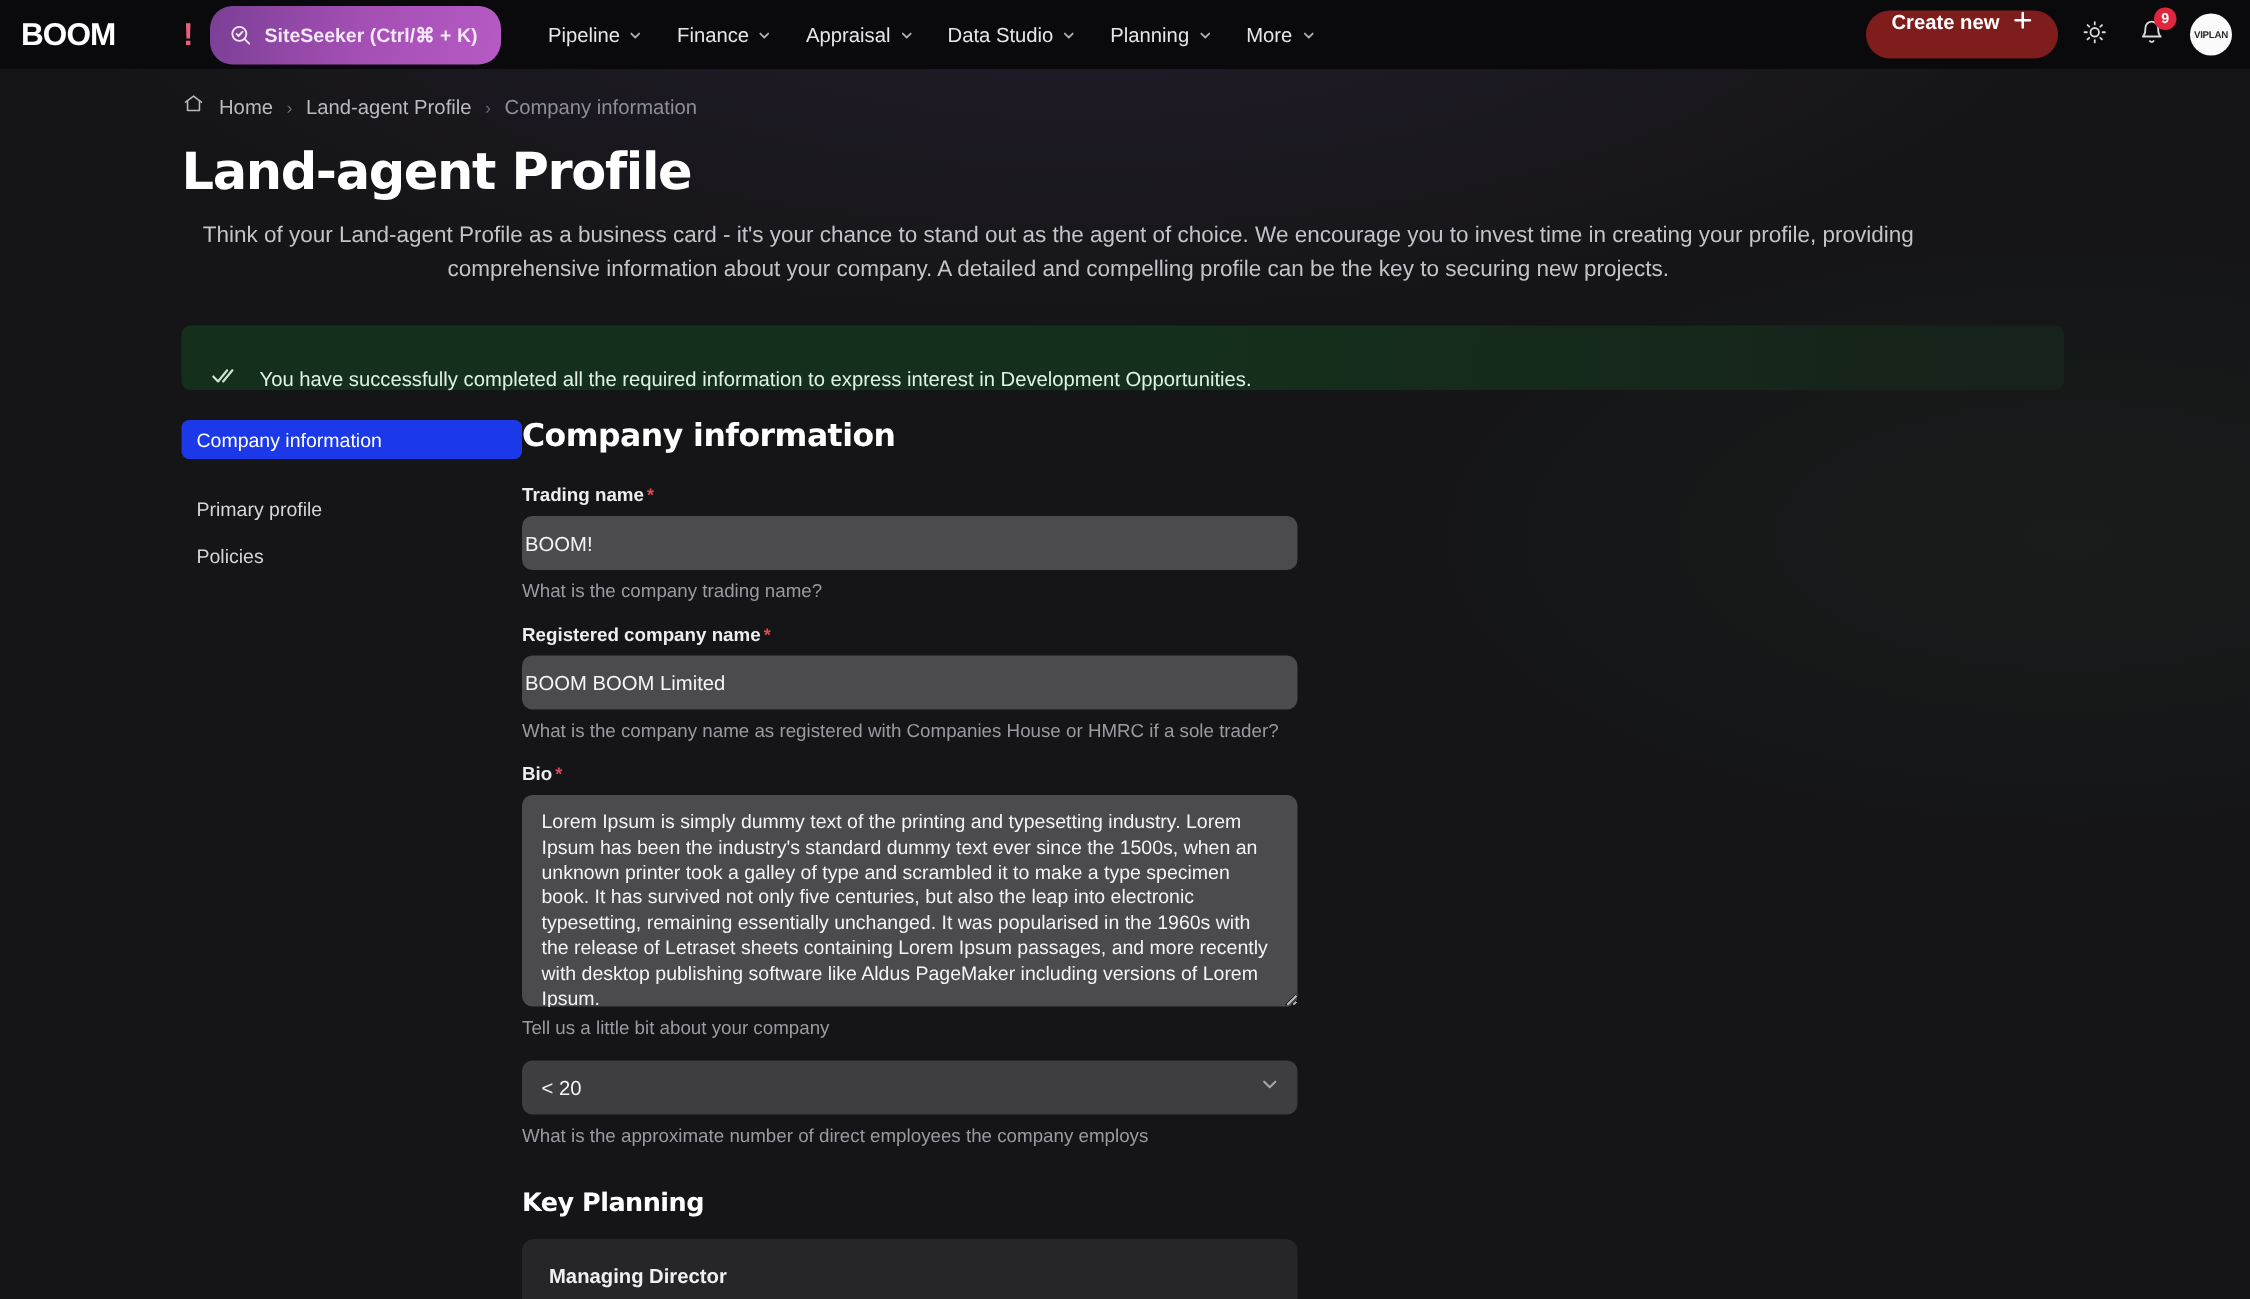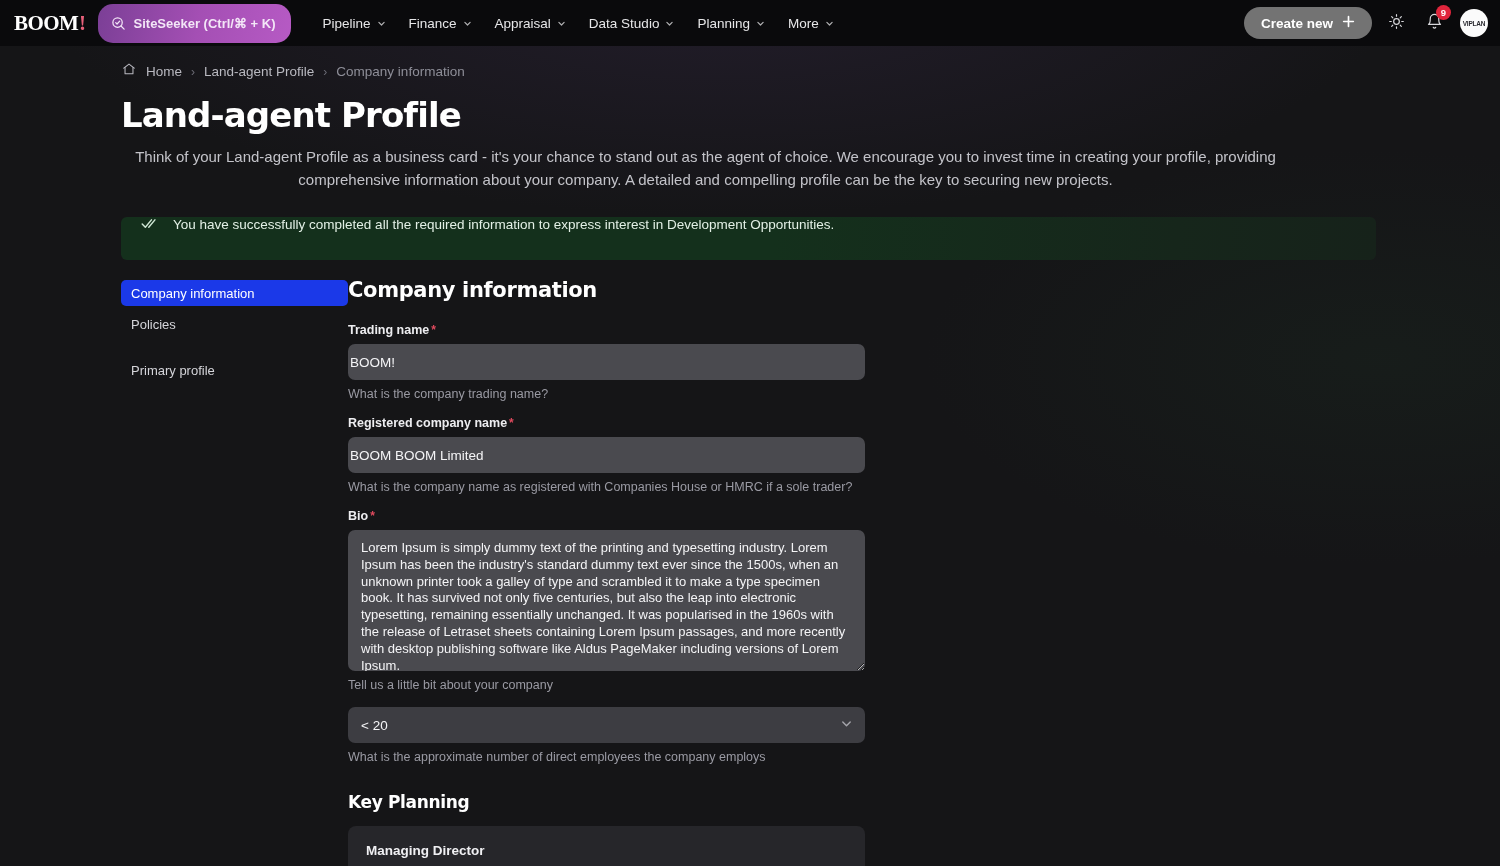--- a/index.html
+++ b/index.html
@@ -23,23 +23,24 @@
     padding: 0 12px 0 14px;
     z-index: 20;
   }
   .logo {
     font-size: 21px;
     font-weight: 800;
     letter-spacing: -0.6px;
     color: #ffffff;
     line-height: 1;
     margin-right: 12px;
-    font-family: Liberation Serif, serif;
+    font-family: Liberation Sans, sans-serif;
     display: flex;
     align-items: baseline;
+    gap: 44px;
   }
   .logo .bang { color: #e8607a; margin-left: 1px; }
 
   .siteseeker {
     height: 39px;
     border-radius: 15px;
     background: linear-gradient(100deg, #7b3f96 0%, #a44fb4 52%, #b65ac4 100%);
     display: flex;
     align-items: center;
     gap: 8px;
@@ -74,26 +75,25 @@
 
   .nav-right {
     margin-left: auto;
     display: flex;
     align-items: center;
     gap: 10px;
   }
   .create-new {
     height: 32px;
     border-radius: 16px;
-    background: #737373;
+    background: #7f1d1d;
     color: #fff;
     font-size: 13.5px;
     font-weight: 600;
     display: flex;
-    align-items: center;
     gap: 9px;
     padding: 0 17px;
     border: none;
     cursor: pointer;
     white-space: nowrap;
   }
   .icon-btn {
     width: 28px; height: 28px;
     display: flex; align-items: center; justify-content: center;
     background: none; border: none; cursor: pointer;
@@ -169,21 +169,21 @@
     text-align: center;
   }
 
   .banner {
     margin: 26px 0 0 121px;
     width: 1255px;
     height: 43px;
     border-radius: 6px;
     background: linear-gradient(95deg, #14301c 0%, #14301c 52%, #16261b 84%, #16221a 100%);
     display: flex;
-    align-items: flex-start;
+    align-items: flex-end;
     gap: 13px;
     padding: 0 20px;
     color: #e3f0e6;
     font-size: 13.5px;
   }
   .banner svg { flex: none; }
 
   
   .content {
     display: flex;
@@ -434,25 +434,25 @@
     </span>
     <span>You have successfully completed all the required information to express interest in Development Opportunities.</span>
   </div>
 
   <div class="content">
 
     <div class="sidenav">
       <div class="sidenav-item active">
         <span>Company information</span>
       </div>
+      <div class="sidenav-item spaced">
+        <span>Primary profile</span>
+      </div>
       <div class="sidenav-item">
         <span>Policies</span>
-      </div>
-      <div class="sidenav-item spaced">
-        <span>Primary profile</span>
       </div>
     </div>
 
     <div class="form-col">
 
       <div class="section-title">Company information</div>
 
       <div class="field">
         <label class="field-label">
           <span>Trading name</span><span class="req">*</span>

